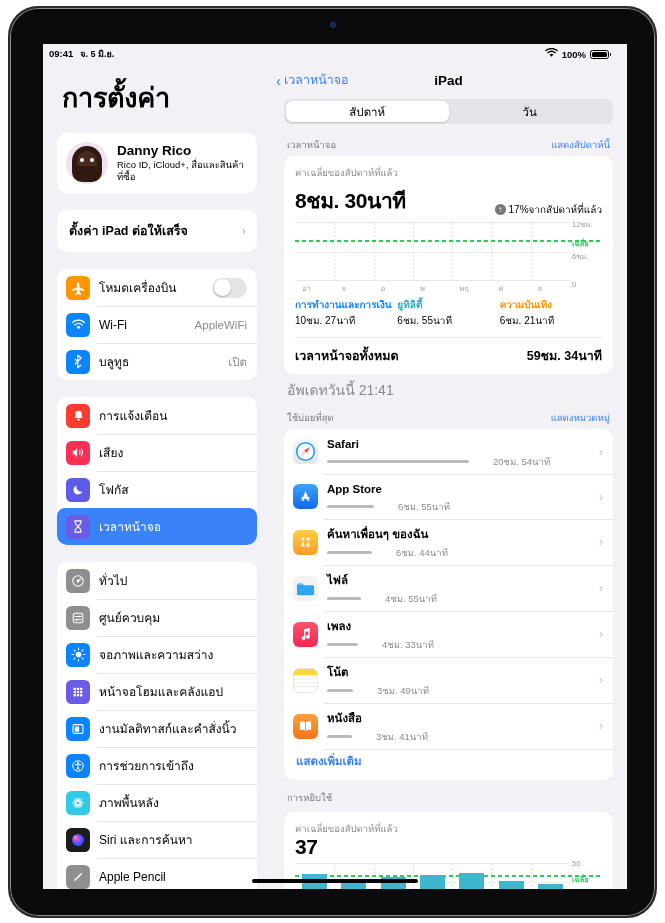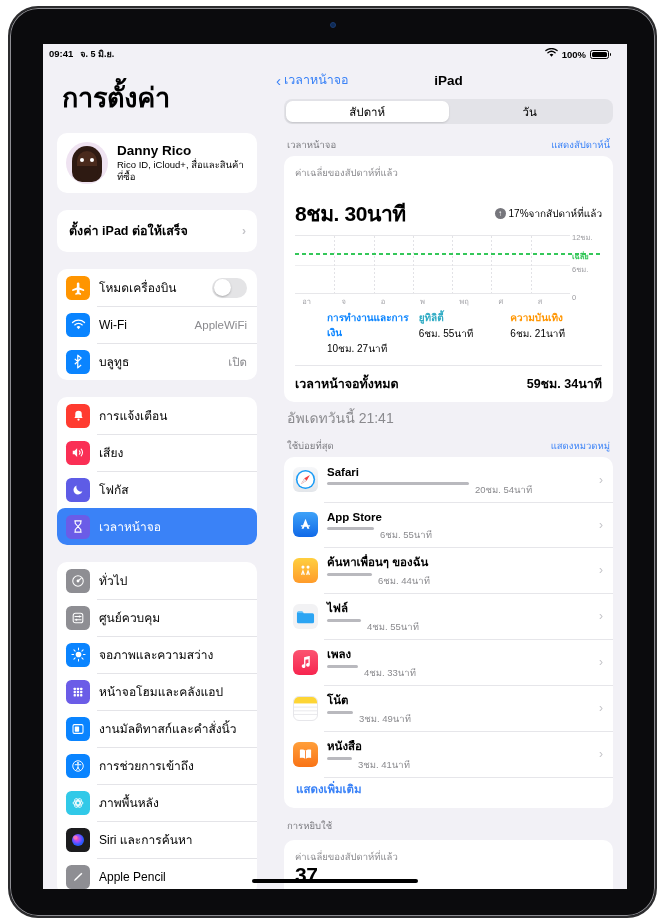--- a/index.html
+++ b/index.html
@@ -318,23 +318,23 @@
 
   
   .st-card {
     background: #fff;
     border-radius: 10px;
     padding: 9px 11px 0 11px;
   }
   .st-avglbl { font-size: 9.5px; color: #8a8a8e; }
   .st-toprow {
     display: flex;
-    align-items: center;
+    align-items: flex-end;
     justify-content: space-between;
-    margin-top: 17px;
+    margin-top: 4px;
   }
   .st-big {
     font-size: 21px;
     font-weight: bold;
     color: #000;
     letter-spacing: -0.4px;
   }
   .st-delta {
     display: flex;
     align-items: center;
@@ -417,21 +417,20 @@
     display: flex;
     justify-content: space-around;
     font-size: 7.5px;
     color: #a2a2a7;
   }
   .xlabels span { width: 25px; text-align: left; }
 
   .cat-row {
     display: flex;
     padding: 3px 0 9px 0;
-    margin-left: 32px;
   }
   .cat {
     flex: 1 1 33%;
   }
   .cat-name { font-size: 10px; font-weight: bold; }
   .cat-time { font-size: 10px; color: #000; margin-top: 1px; }
   .cat-0 .cat-name { color: #0a84ff; }
   .cat-1 .cat-name { color: #2fabc4; }
   .cat-2 .cat-name { color: #ff9500; }
 
@@ -486,21 +485,22 @@
   .app-name {
     font-size: 11.5px;
     font-weight: bold;
     color: #000;
     white-space: nowrap;
     overflow: hidden;
     text-overflow: ellipsis;
   }
   .app-meter {
     display: flex;
-    gap: 6px;
+    align-items: center;
+    gap: 24px;
     margin-top: 2px;
   }
   .meter-bar {
     height: 3px;
     border-radius: 2px;
     background: #b9b9be;
     flex: 0 0 auto;
   }
   .app-time { font-size: 9.5px; color: #8a8a8e; white-space: nowrap; }
   .showmore {

